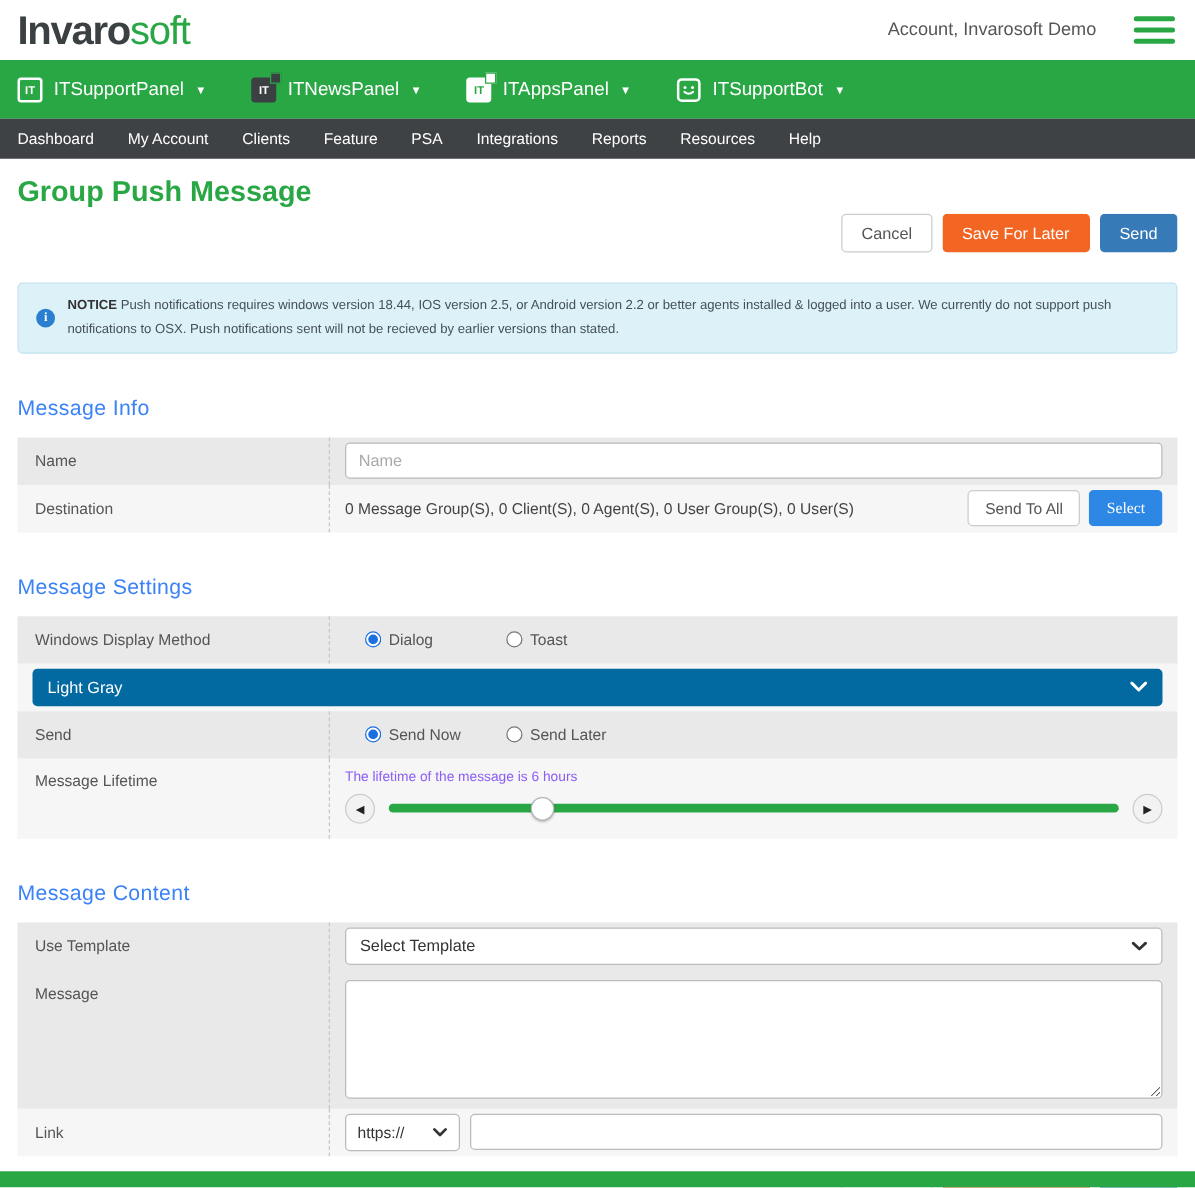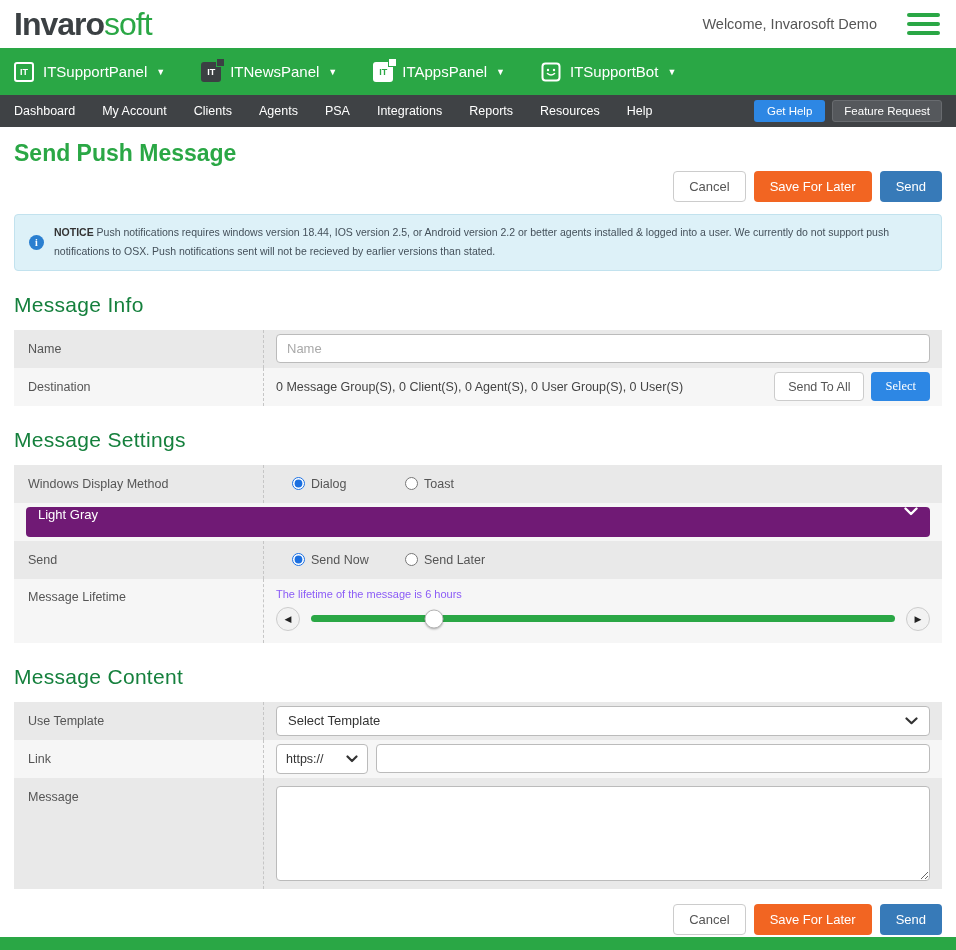--- a/index.html
+++ b/index.html
@@ -29,48 +29,48 @@
   
   .main-nav { height:32px; background:#3f4245; display:flex; align-items:center; padding:0 14px; gap:27px; }
   .nav-link { color:#fff; font-size:12.5px; cursor:pointer; white-space:nowrap; }
   .nav-spacer { flex:1; }
   .nav-btns { display:flex; gap:7px; }
   .btn-gethelp { background:#2d87e4; color:#fff; font-size:11.5px; padding:4px 13px; border-radius:3px; border:none; cursor:pointer; font-family:inherit; }
   .btn-feature { background:#55585c; color:#fff; font-size:11.5px; padding:4px 11px; border-radius:3px; border:1px solid #686b6f; cursor:pointer; font-family:inherit; }
   
   main { padding:0 14px; }
   .page-title { color:#2aa745; font-size:23px; font-weight:bold; margin:13px 0 4px; }
-  .actions { display:flex; justify-content:flex-end; gap:8px; margin:4px 0 12px; }
+  .actions { display:flex; justify-content:flex-end; gap:8px; margin:4px 0 24px; }
   .btn { font-size:13px; padding:7px 15px; border-radius:4px; border:1px solid transparent; cursor:pointer; font-family:inherit; }
   .btn-cancel { background:#fff; border-color:#ccc; color:#555; }
   .btn-orange { background:#f26522; color:#fff; }
   .btn-blue { background:#377ab8; color:#fff; }
   .notice { background:#ddf1f8; border:1px solid #c2e2ee; border-radius:4px; padding:8px 14px; display:flex; gap:10px; align-items:center; margin:2px 0 4px; }
   .info-icon { width:15px; height:15px; border-radius:50%; background:#2a7fd0; color:#fff; font-size:10px; font-weight:bold; display:flex; align-items:center; justify-content:center; flex:none; font-family:"Liberation Serif",serif; }
   .notice-body { font-size:10.5px; color:#44505a; line-height:1.85; }
   .notice-body b { color:#333; }
-  .section-heading { color:#15803d; font-size:21px; font-weight:400; letter-spacing:.3px; margin:22px 0 13px; }
+  .section-heading { color:#3b82f6; font-size:17px; font-weight:400; letter-spacing:.3px; margin:34px 0 13px; }
   
   .form-row { display:flex; align-items:stretch; min-height:38px; }
   .row-dark  { background:#e9e9e9; }
   .row-light { background:#f6f6f6; }
   .row-label { width:250px; flex:none; padding-left:14px; font-size:12.5px; color:#555; display:flex; align-items:center; border-right:1px dashed #c6c6c6; }
   .row-field { flex:1; padding:4px 12px; display:flex; align-items:center; }
   .text-input { width:100%; height:29px; border:1px solid #bbb; border-radius:4px; padding:0 10px; font-size:13px; font-family:inherit; color:#333; background:#fff; }
   .text-input::placeholder { color:#a9a9a9; }
   .dest-field { justify-content:space-between; }
   .dest-text { font-size:12.5px; color:#444; }
   .btn-sm { font-size:12.5px; padding:6px 13px; border-radius:4px; cursor:pointer; font-family:inherit; border:1px solid transparent; }
   .btn-white { background:#fff; border-color:#ccc; color:#555; }
   .btn-select { background:#2d87e4; color:#fff;font-family:Liberation Serif, serif; }
   .dest-btns { display:flex; gap:7px; }
   .radio-opt { display:flex; align-items:center; gap:6px; font-size:12.5px; color:#555; cursor:pointer; }
   .radio-opt.first { width:113px;margin-left:16px; }
   input[type=radio] { accent-color:#1b6fe0; width:13px; height:13px; margin:0; cursor:pointer; }
-  .select-gray { width:100%; height:30px; background:#701a75; border-radius:4px; color:#fff; font-size:13px; display:flex; justify-content:space-between; padding:0 12px; cursor:pointer; }
+  .select-gray { width:100%; height:30px; background:#0369a1; border-radius:4px; color:#fff; font-size:13px; display:flex; align-items:center; justify-content:space-between; padding:0 12px; cursor:pointer; }
   .select-white { width:100%; height:30px; background:#fff; border:1px solid #bbb; border-radius:4px; color:#333; font-size:13px; display:flex; align-items:center; justify-content:space-between; padding:0 11px; cursor:pointer; }
   .select-small { width:92px; flex:none; height:30px; background:#fff; border:1px solid #bbb; border-radius:4px; color:#333; font-size:12.5px; display:flex; align-items:center; justify-content:space-between; padding:0 9px; margin-right:8px; cursor:pointer; }
   .chev { flex:none; display:flex; }
   
   .lifetime-field { flex-direction:column; align-items:stretch; padding:9px 12px 12px; }
   .lifetime-text { font-size:11px; color:#8b5cf6; margin-bottom:7px; }
   .slider { display:flex; align-items:center; gap:11px; }
   .slider-btn { width:24px; height:24px; border-radius:50%; background:#f2f2f2; border:1px solid #ccc; display:flex; align-items:center; justify-content:center; font-size:9px; color:#222; cursor:pointer; padding:0; flex:none; }
   .slider-track { flex:1; height:7px; background:#2aa745; border-radius:4px; position:relative; cursor:pointer; }
   .slider-thumb { position:absolute; top:50%; transform:translate(-50%,-50%); width:19px; height:19px; background:#fff; border:1px solid #b5b5b5; border-radius:50%; box-shadow:0 1px 2px rgba(0,0,0,.25); cursor:grab; }
@@ -81,21 +81,21 @@
   .footer-bar { position:absolute; left:0; bottom:0; width:100%; height:13px; background:#2aa745; }
 </style>
 </head>
 <body>
 
 <header class="top-header">
   <div class="logo">
     <span class="logo-invaro">Invaro</span><span class="logo-soft">soft</span>
   </div>
   <div class="header-right">
-    <span class="welcome">Welcome, Invarosoft Demo</span>
+    <span class="welcome">Account, Invarosoft Demo</span>
     <div class="hamburger">
         <span></span>
         <span></span>
         <span></span>
       </div>
   </div>
 </header>
 
 <nav class="product-nav">
   <div class="product-item">
@@ -124,35 +124,31 @@
     </span>
     <span>ITSupportBot</span>
     <span class="caret">▼</span>
   </div>
 </nav>
 
 <nav class="main-nav">
   <span class="nav-link">Dashboard</span>
   <span class="nav-link">My Account</span>
   <span class="nav-link">Clients</span>
-  <span class="nav-link">Agents</span>
+  <span class="nav-link">Feature</span>
   <span class="nav-link">PSA</span>
   <span class="nav-link">Integrations</span>
   <span class="nav-link">Reports</span>
   <span class="nav-link">Resources</span>
   <span class="nav-link">Help</span>
   <span class="nav-spacer"></span>
-  <div class="nav-btns">
-    <button class="btn-gethelp">Get Help</button>
-    <button class="btn-feature">Feature Request</button>
-  </div>
 </nav>
 
 <main>
-  <h1 class="page-title">Send Push Message</h1>
+  <h1 class="page-title">Group Push Message</h1>
 
   <div class="actions">
     <button class="btn btn-cancel">Cancel</button>
     <button class="btn btn-orange">Save For Later</button>
     <button class="btn btn-blue">Send</button>
   </div>
 
   <div class="notice">
     <span class="info-icon">i</span>
     <span class="notice-body">
@@ -244,40 +240,40 @@
         <div class="select-white">
           <span>Select Template</span>
           <span class="chev">
             <svg width="13" height="8" viewBox="0 0 13 8">
                 <path d="M1.5 1.5 L6.5 6.2 L11.5 1.5" fill="none" stroke="#333" stroke-width="2.2" stroke-linecap="round" stroke-linejoin="round"></path>
               </svg>
           </span>
         </div>
       </div>
     </div>
+    <div class="form-row row-dark">
+      <div class="row-label" style="align-items:flex-start;padding-top:12px;">Message</div>
+      <div class="row-field msg-field">
+        <textarea class="msg-textarea" style=""></textarea>
+      </div>
+    </div>
     <div class="form-row row-light">
       <div class="row-label">Link</div>
       <div class="row-field">
         <div class="select-small">
           <span>https://</span>
           <span class="chev">
             <svg width="12" height="8" viewBox="0 0 12 8">
                 <path d="M1.5 1.5 L6 6 L10.5 1.5" fill="none" stroke="#333" stroke-width="2.2" stroke-linecap="round" stroke-linejoin="round"></path>
               </svg>
           </span>
         </div>
         <input class="text-input link-input" type="text" style="">
       </div>
     </div>
-    <div class="form-row row-dark">
-      <div class="row-label" style="align-items:flex-start;padding-top:12px;">Message</div>
-      <div class="row-field msg-field">
-        <textarea class="msg-textarea" style=""></textarea>
-      </div>
-    </div>
   </div>
 
   <div class="actions bottom-actions">
     <button class="btn btn-cancel">Cancel</button>
     <button class="btn btn-orange">Save For Later</button>
     <button class="btn btn-blue">Send</button>
   </div>
 </main>
 
 <div class="footer-bar"></div>

